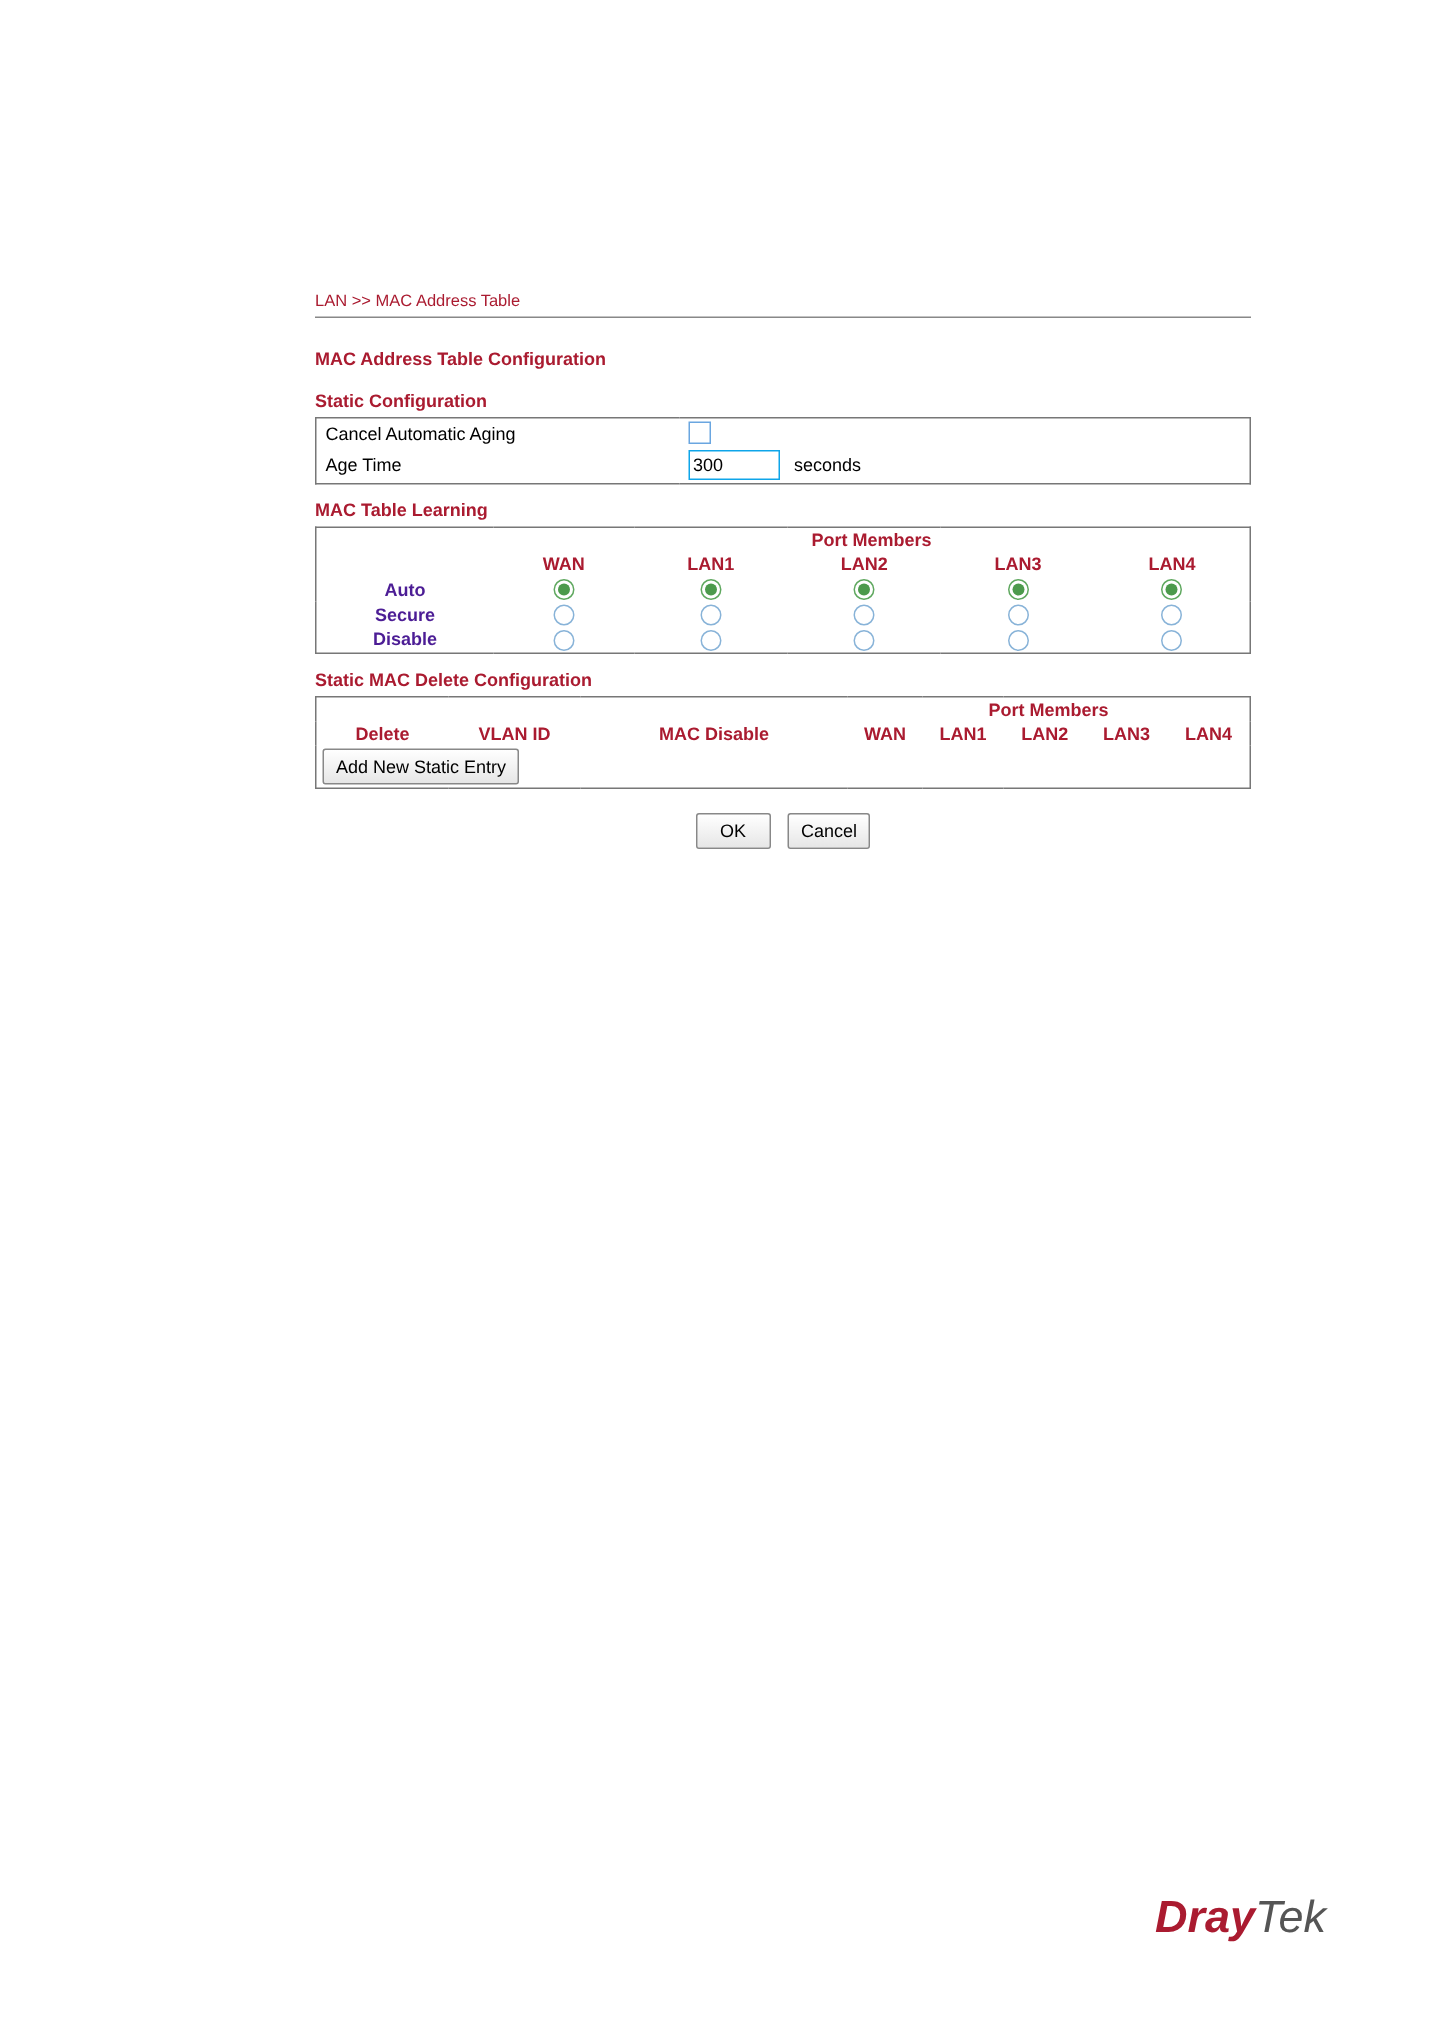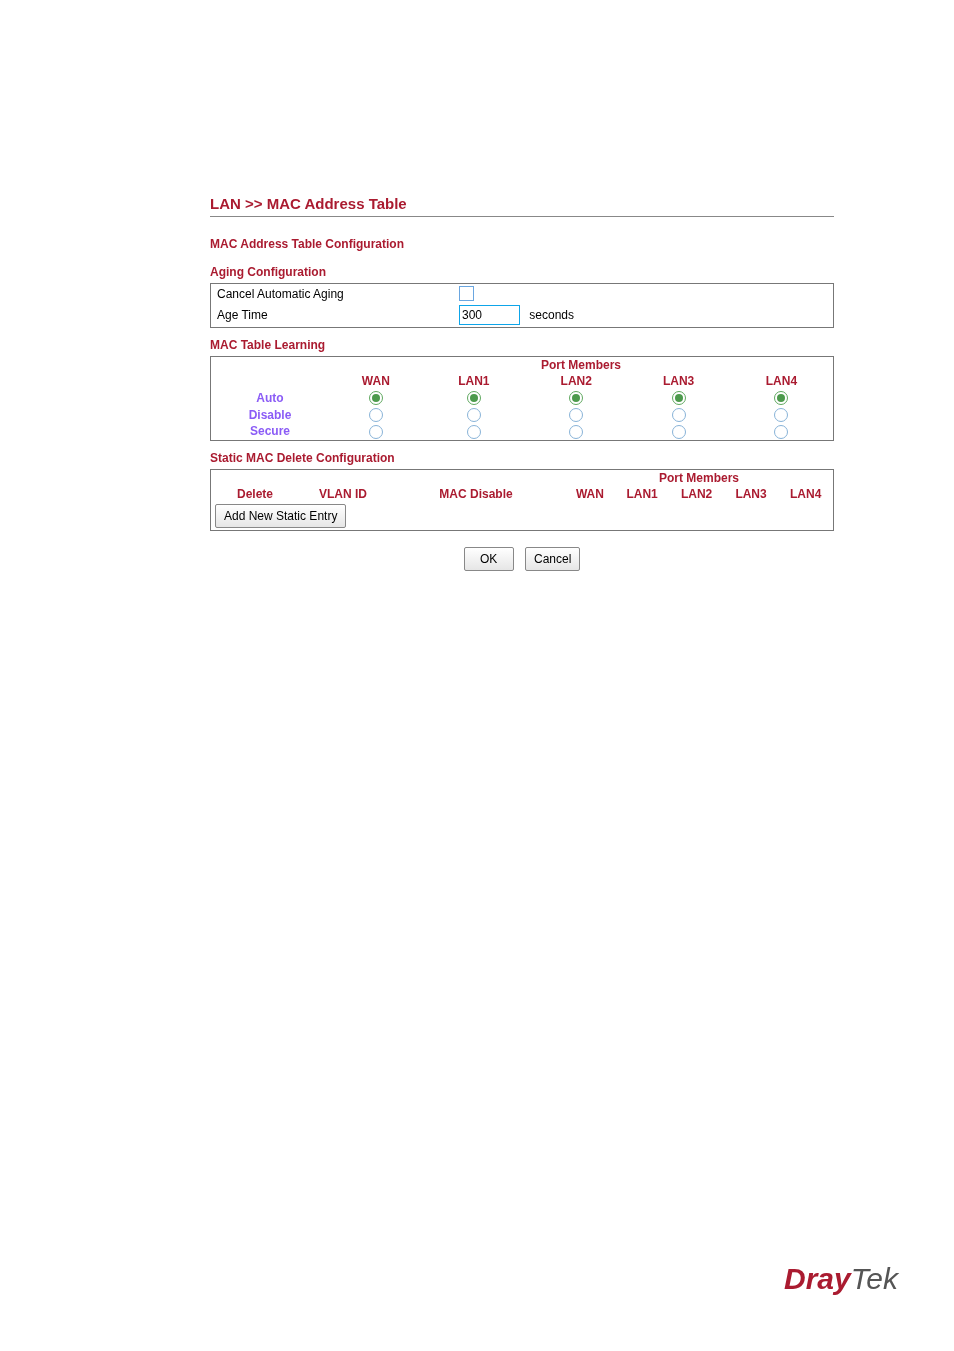--- a/index.html
+++ b/index.html
@@ -12,22 +12,22 @@
   }
   .page {
     width: 954px;
     min-height: 1351px;
     position: relative;
     box-sizing: border-box;
     padding: 195px 120px 0 210px;
   }
   .breadcrumb {
     color: #aa1b30;
-    font-weight: bold;
-    font-size: 15px;
+    font-weight: normal;
+    font-size: 11px;
     padding-bottom: 4px;
   }
   hr.bc {
     border: none;
     border-top: 1px solid #888;
     margin: 0 0 20px 0;
   }
   .section-title {
     color: #aa1b30;
     font-weight: bold;
@@ -77,21 +77,21 @@
     text-align: center;
     padding: 1px 4px;
     font-size: 12px;
   }
   table.learning th {
     font-weight: bold;
     color: #aa1b30;
   }
   table.learning td.row-label {
     font-weight: bold;
-    color: #8b5cf6;
+    color: #4c1d95;
     text-align: center;
     width: 110px;
   }
   .radio {
     display: inline-block;
     width: 12px;
     height: 12px;
     border: 1px solid #5fa85f;
     border-radius: 50%;
     vertical-align: middle;
@@ -143,42 +143,42 @@
   .btn-row {
     text-align: center;
     margin-top: 16px;
   }
   .btn-row button {
     margin: 0 4px;
   }
   .logo {
     position: absolute;
     bottom: 55px;
-    right: 56px;
+    right: 70px;
     font-size: 30px;
     font-weight: bold;
     font-style: italic;
     color: #aa1b30;
     font-family: Arial, sans-serif;
   }
   .logo .tek {
     color: #555;
     font-weight: normal;
   }
 </style>
 </head>
 <body>
 
 <div class="page">
   <div class="breadcrumb">LAN &gt;&gt; MAC Address Table</div>
   <hr class="bc">
 
   <div class="section-title">MAC Address Table Configuration</div>
 
-  <div class="sub-title">Aging Configuration</div>
+  <div class="sub-title">Static Configuration</div>
   <table class="box">
     <tbody>
         <tr class="aging-row">
       <td>Cancel Automatic Aging</td>
       <td>
         <span class="checkbox"></span>
       </td>
     </tr>
     <tr class="aging-row">
       <td>Age Time</td>
@@ -207,29 +207,29 @@
     </tr>
     <tr>
       <td class="row-label">Auto</td>
       <td><span class="radio selected"></span></td>
       <td><span class="radio selected"></span></td>
       <td><span class="radio selected"></span></td>
       <td><span class="radio selected"></span></td>
       <td><span class="radio selected"></span></td>
     </tr>
     <tr>
+      <td class="row-label">Secure</td>
+      <td><span class="radio unselected"></span></td>
+      <td><span class="radio unselected"></span></td>
+      <td><span class="radio unselected"></span></td>
+      <td><span class="radio unselected"></span></td>
+      <td><span class="radio unselected"></span></td>
+    </tr>
+    <tr>
       <td class="row-label">Disable</td>
-      <td><span class="radio unselected"></span></td>
-      <td><span class="radio unselected"></span></td>
-      <td><span class="radio unselected"></span></td>
-      <td><span class="radio unselected"></span></td>
-      <td><span class="radio unselected"></span></td>
-    </tr>
-    <tr>
-      <td class="row-label">Secure</td>
       <td><span class="radio unselected"></span></td>
       <td><span class="radio unselected"></span></td>
       <td><span class="radio unselected"></span></td>
       <td><span class="radio unselected"></span></td>
       <td><span class="radio unselected"></span></td>
     </tr>
   </tbody>
     </table>
 
   <div class="sub-title">Static MAC Delete Configuration</div>

